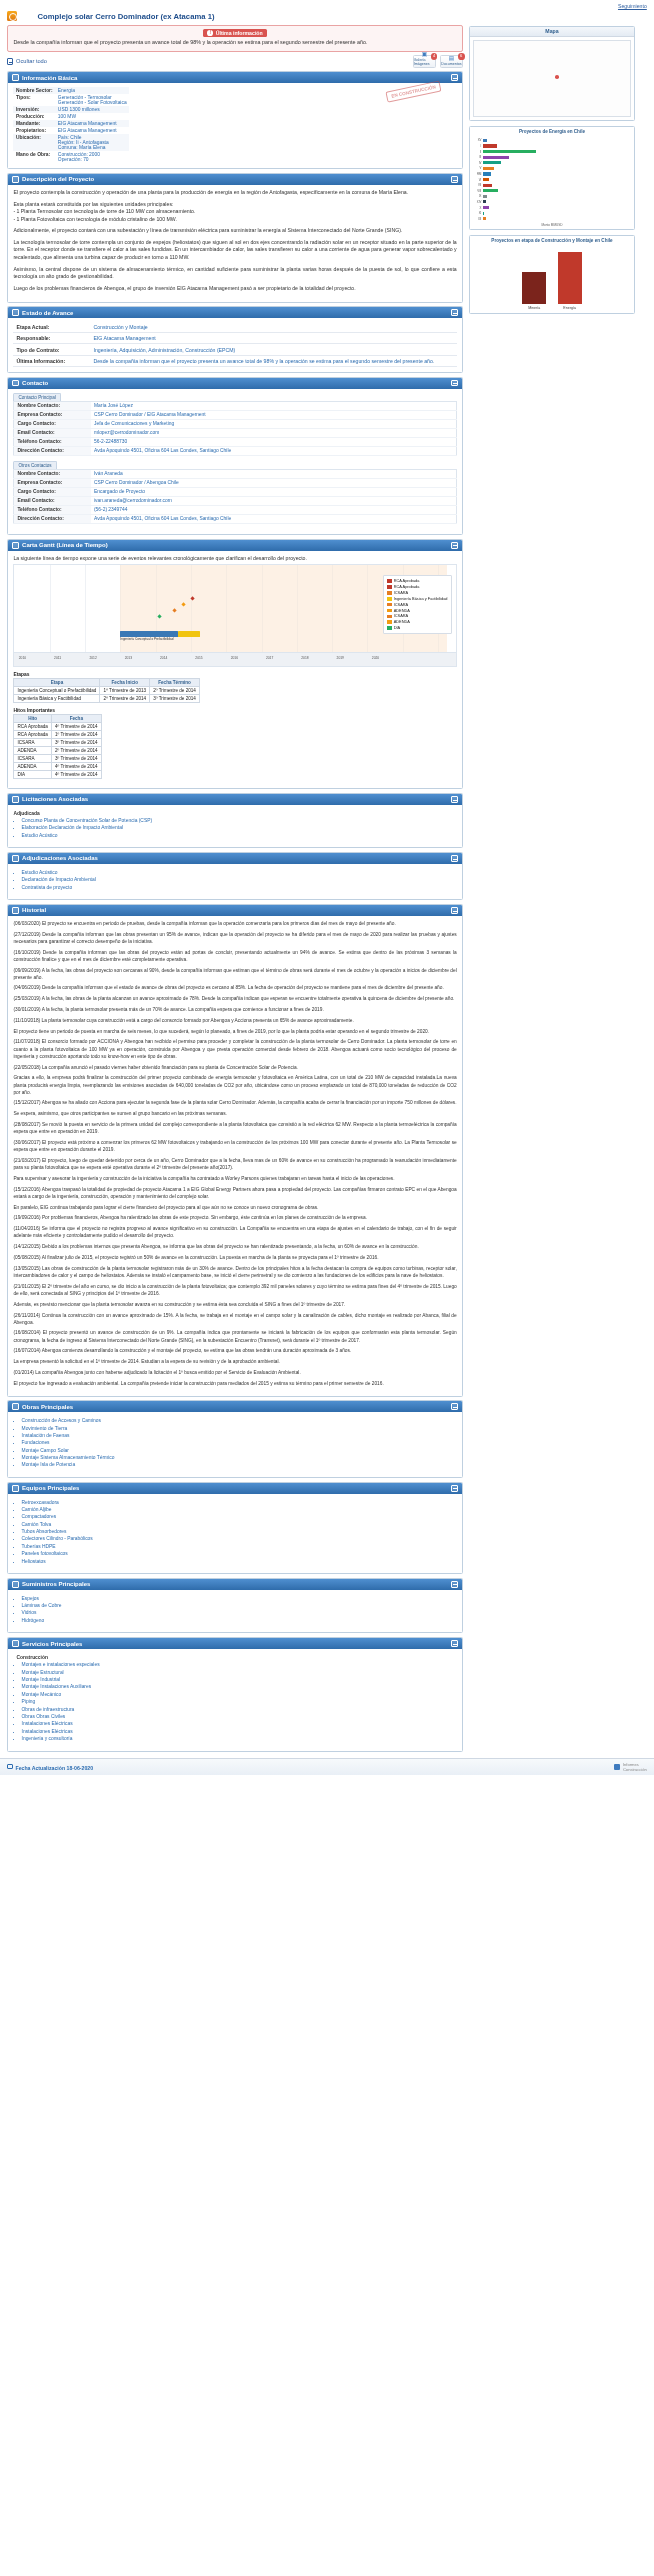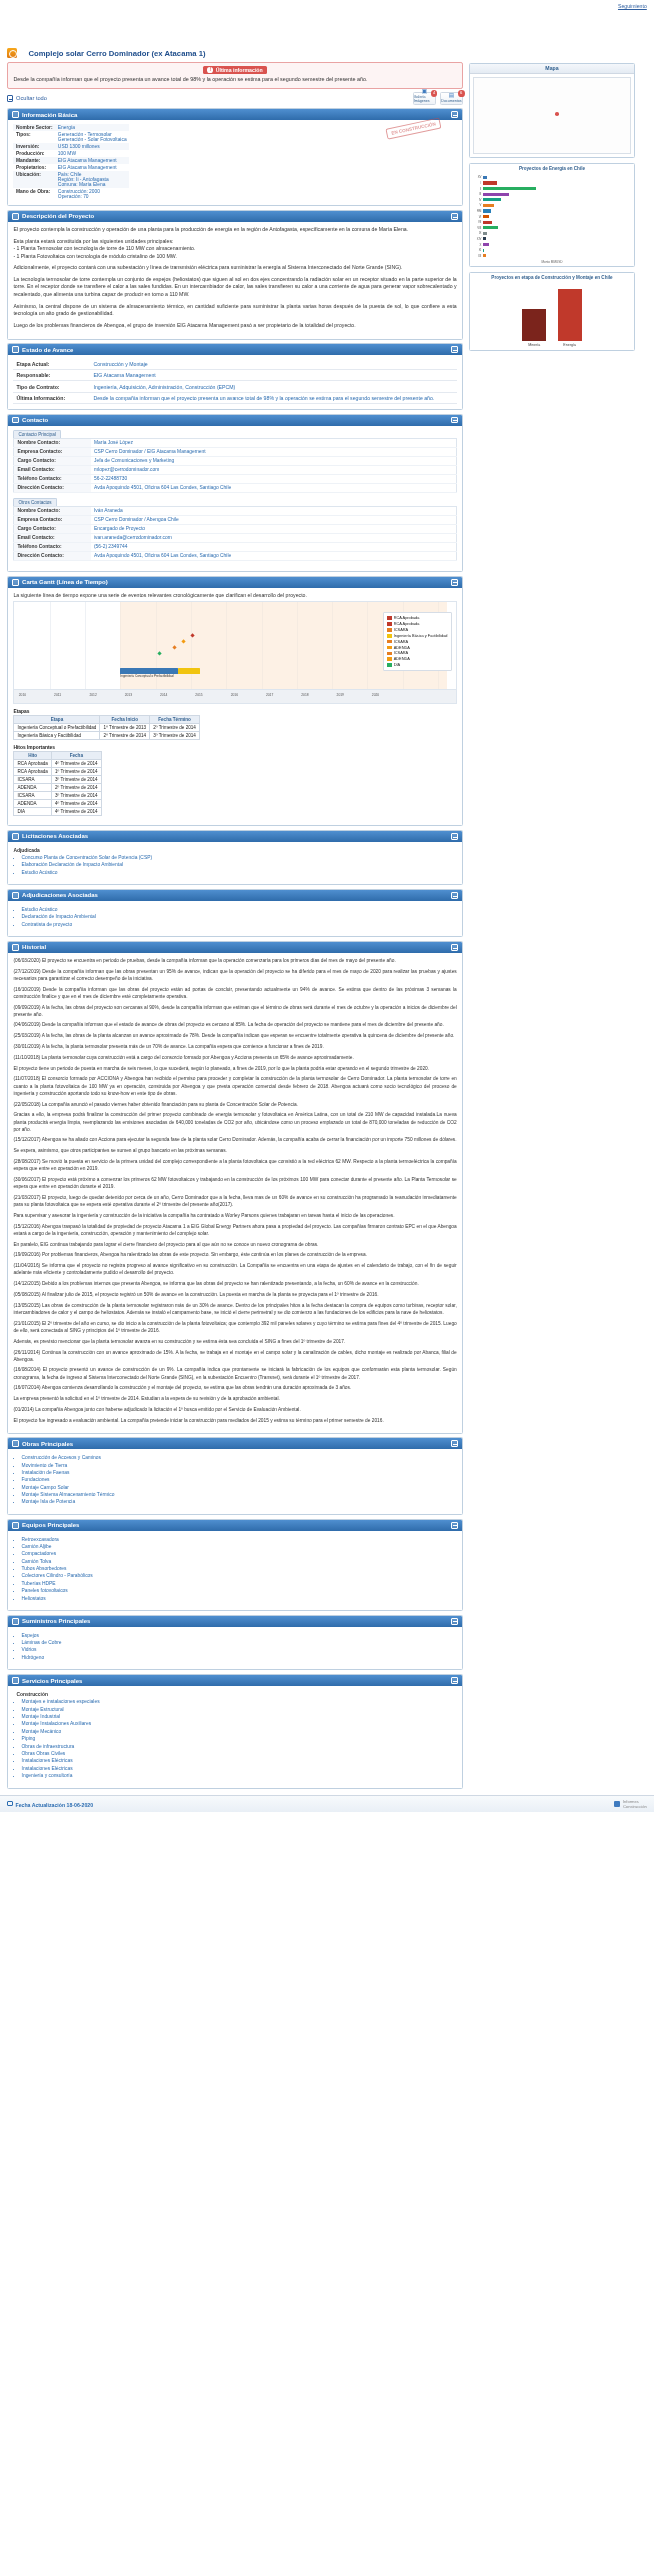--- a/index.html
+++ b/index.html
@@ -10,21 +10,21 @@
     font-size: 5.7px;
     color: #222;
     width: 654px;
   }
   .page { width: 654px; position: relative; }
 
   
   .topbar { display:flex; justify-content:flex-end; padding:3.1px 7.2px 0 0; }
   .topbar a { color:#2f5fa0; font-size:5.2px; text-decoration:underline; }
 
-  .title-row { display:flex; align-items:center; gap:11px; padding:2.1px 7.2px 1px 7.2px;margin-top:37px; }
+  .title-row { display:flex; align-items:center; gap:20px; padding:2.1px 7.2px 1px 7.2px; }
   .title-ico {
     width:10.3px; height:10.3px; border-radius:1.5px;
     background: linear-gradient(#f7a81b,#e07a10);
     position:relative; flex:0 0 auto;
   }
   .title-ico:after{
     content:""; position:absolute; left:2.1px; top:2.1px; width:6.2px; height:6.2px;
     border:1px solid #fff; border-radius:50%;
   }
   .page-title { font-size:7.7px; font-weight:bold; color:#1f4e8c; }

